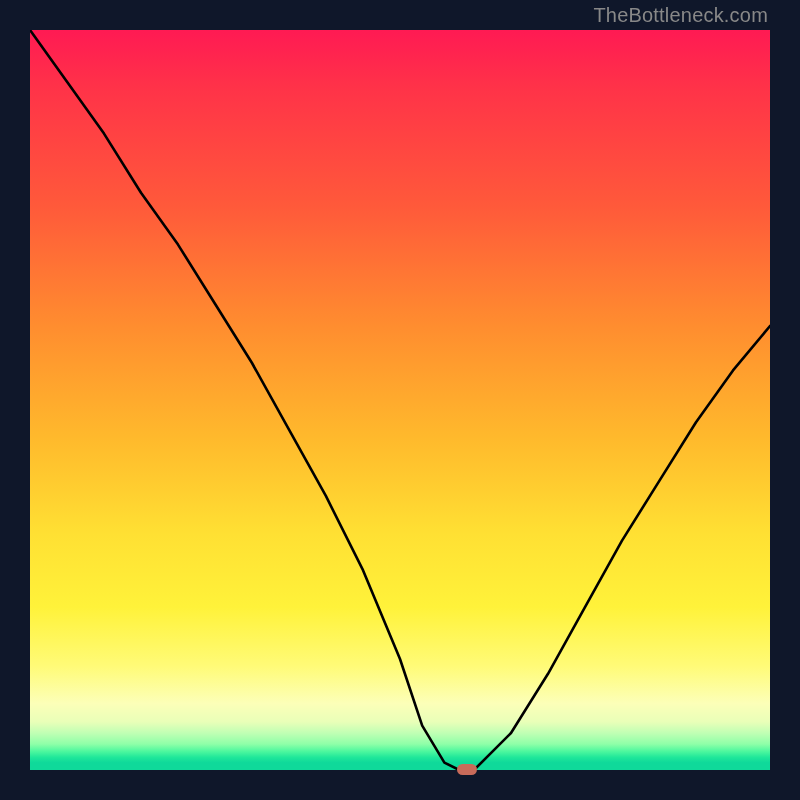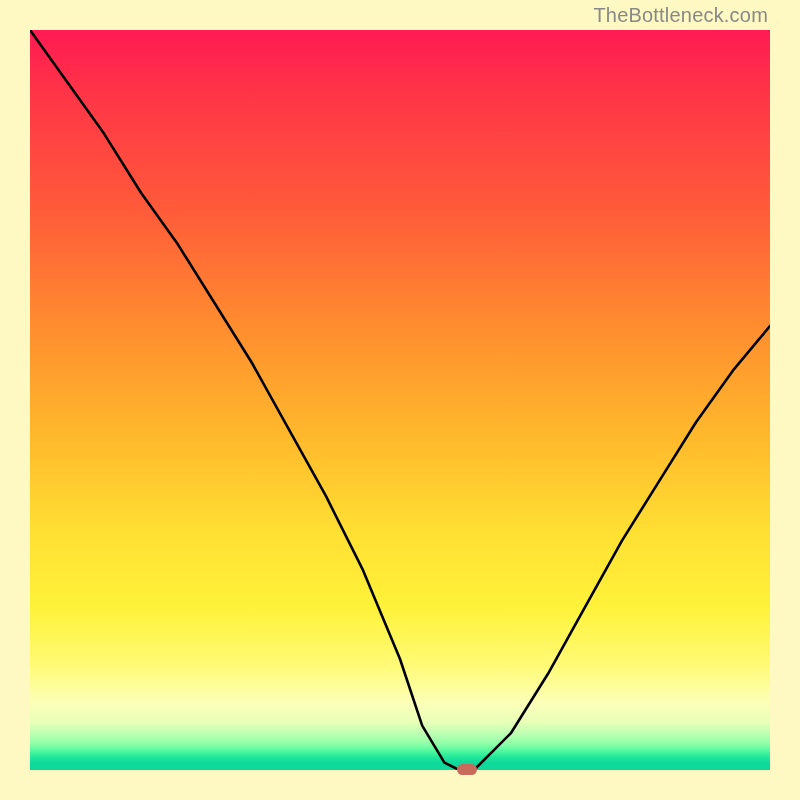--- a/index.html
+++ b/index.html
@@ -10,21 +10,21 @@
     background: #000;
     overflow: hidden;
     font-family: Arial, Helvetica, sans-serif;
   }
   .frame {
     position: absolute;
     top: 0;
     left: 0;
     width: 800px;
     height: 800px;
-    background: #fef9c3;
+    background: #0f172a;
   }
   .plot {
     position: absolute;
     top: 30px;
     left: 30px;
     width: 740px;
     height: 740px;
     
     background: linear-gradient(
       to bottom,

